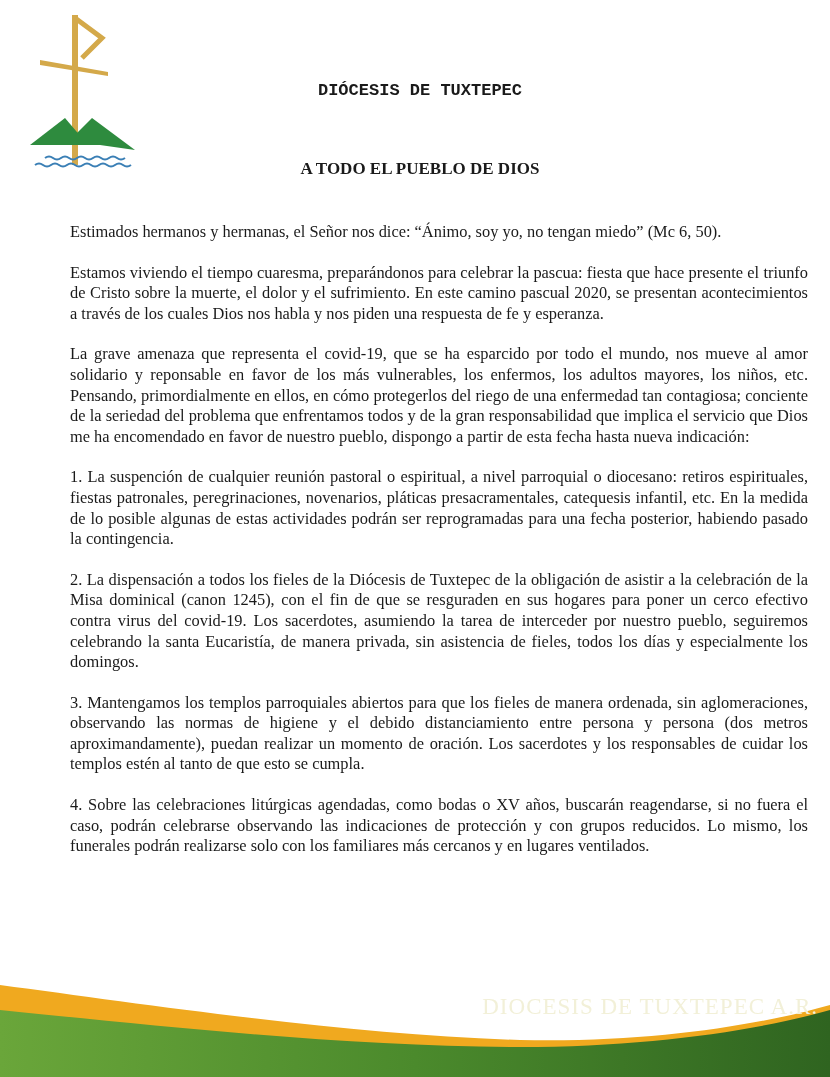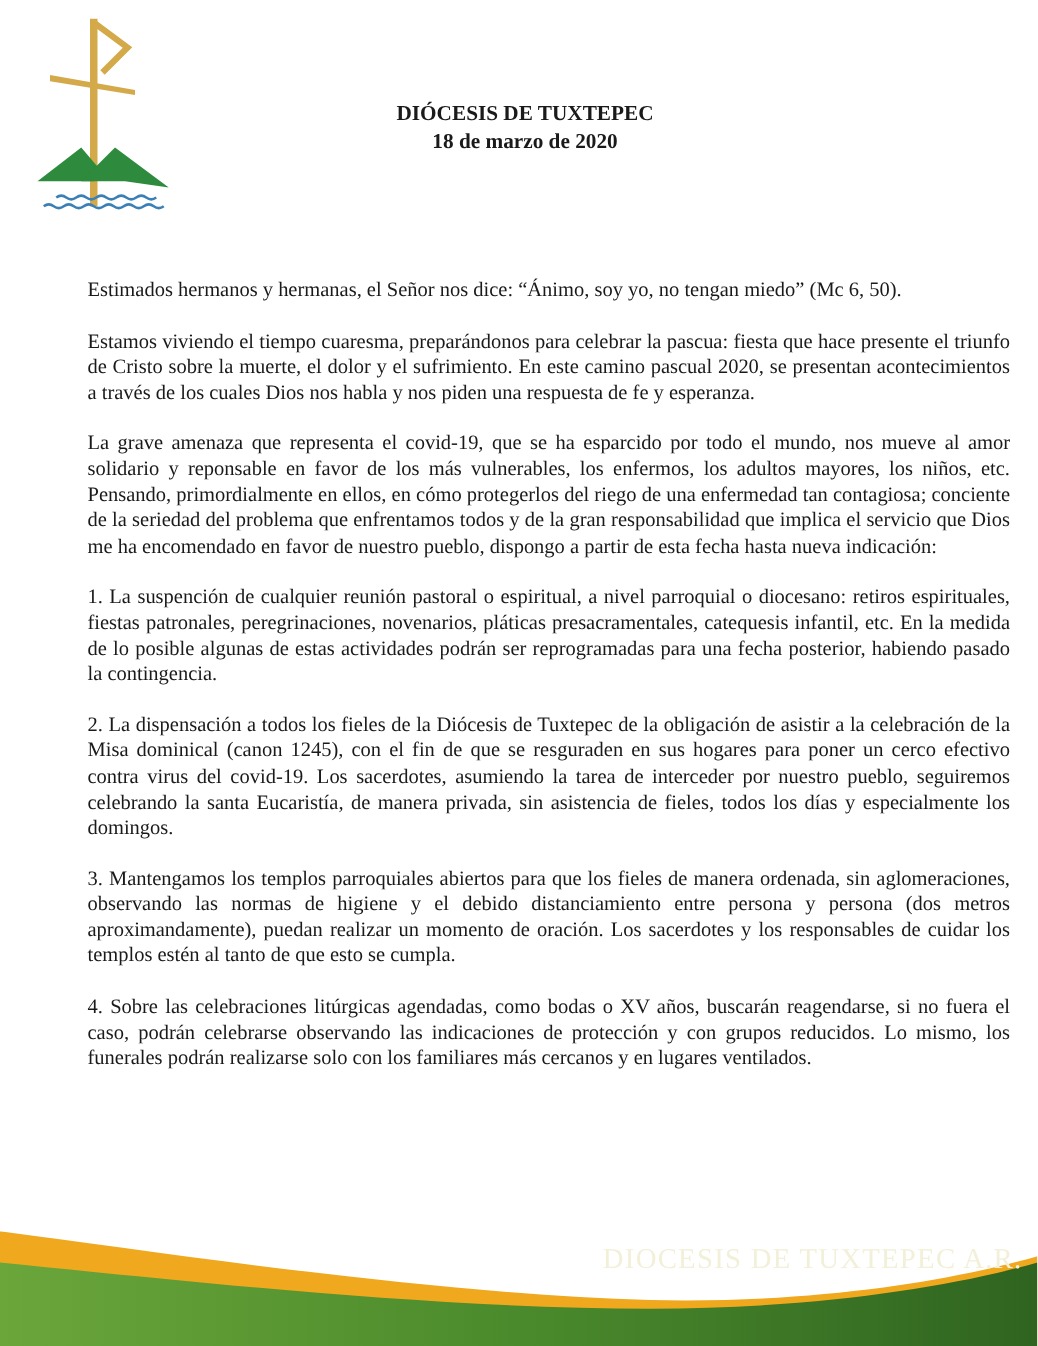--- a/index.html
+++ b/index.html
@@ -1,20 +1,20 @@
 <!DOCTYPE html>
 <html><head>
 <meta charset="utf-8">
 <style>
   html, body { margin:0; padding:0; background:#fff; }
   body { width:830px; height:1077px; position:relative; overflow:hidden;
          font-family:"Liberation Serif", serif; color:#1a1a1a; }
   .logo { position:absolute; left:20px; top:10px; width:140px; height:160px; }
   .header { position:absolute; left:0; width:830px; text-align:center; font-weight:bold; }
-  .h1 { top:80px; left:245px; width:350px; font-size:17px; line-height:22px; }
+  .h1 { top:80px; left:245px; width:350px; font-size:17px; line-height:22px;font-family:Liberation Mono, monospace; }
   .h2 { top:158px; left:210px; width:420px; font-size:17px; line-height:21px; }
   .body { position:absolute; left:70px; width:738px; font-size:16.4px; line-height:20.6px;
           text-align:justify; }
   .body p { margin:0 0 20px 0; }
   .footer { position:absolute; left:0; top:985px; width:830px; height:92px; }
   .footer-title { position:absolute; right:12px; top:994px; font-size:23px; letter-spacing:1px;
                   color:#f2f0d8; font-family:"Liberation Serif", serif; }
 </style>
 </head>
 <body>
@@ -30,24 +30,24 @@
     <polygon points="45,135 72,108 115,140 80,135" fill="#2e8b3e"></polygon>
   </g>
   <g fill="none" stroke="#3a7fb5" stroke-width="2">
     <path d="M25,148 q4,-3 8,0 t8,0 t8,0 t8,0 t8,0 t8,0 t8,0 t8,0 t8,0 t8,0"></path>
     <path d="M15,155 q4,-3 8,0 t8,0 t8,0 t8,0 t8,0 t8,0 t8,0 t8,0 t8,0 t8,0 t8,0 t8,0"></path>
   </g>
 </svg>
 
 <div class="header h1">
   <div>DIÓCESIS DE TUXTEPEC</div>
-  <div>18 de marzo de 2020</div>
 </div>
 
 <div class="header h2">
+  <div>A TODO EL PUEBLO DE DIOS</div>
 </div>
 
 <div class="body" style="top:222px;">
   <p>Estimados hermanos y hermanas, el Señor nos dice: “Ánimo, soy yo, no tengan miedo” (Mc 6, 50).</p>
   <p>Estamos viviendo el tiempo cuaresma, preparándonos para celebrar la pascua: fiesta que hace presente el triunfo de Cristo sobre la muerte, el dolor y el sufrimiento. En este camino pascual 2020, se presentan acontecimientos a través de los cuales Dios nos habla y nos piden una respuesta de fe y esperanza.</p>
   <p>La grave amenaza que representa el covid-19, que se ha esparcido por todo el mundo, nos mueve al amor solidario y reponsable en favor de los más vulnerables, los enfermos, los adultos mayores, los niños, etc.  Pensando, primordialmente en ellos, en cómo protegerlos del riego de una enfermedad tan contagiosa; conciente de la seriedad del problema que enfrentamos todos y de la gran responsabilidad que implica el servicio que Dios me ha encomendado en favor de nuestro pueblo, dispongo a partir de esta fecha hasta nueva indicación:</p>
   <p>1. La suspención de cualquier reunión pastoral o espiritual, a nivel parroquial o diocesano: retiros espirituales, fiestas patronales, peregrinaciones, novenarios, pláticas presacramentales, catequesis infantil, etc. En la medida de lo posible algunas de estas actividades podrán ser reprogramadas para una fecha posterior, habiendo pasado la contingencia.</p>
   <p>2. La dispensación a todos los fieles de la Diócesis de Tuxtepec de la obligación de asistir a la celebración de la Misa dominical (canon 1245), con el fin de que se resguraden en sus hogares para poner un cerco efectivo contra virus del covid-19. Los sacerdotes, asumiendo la tarea de interceder por nuestro pueblo, seguiremos celebrando la santa Eucaristía, de manera privada, sin asistencia de fieles, todos los días y especialmente los domingos.</p>
   <p>3. Mantengamos los templos parroquiales abiertos para que los fieles de manera ordenada, sin aglomeraciones, observando las normas de higiene y el debido distanciamiento entre persona y persona (dos metros aproximandamente), puedan realizar un momento de oración. Los sacerdotes y los responsables de cuidar los templos estén al tanto de que esto se cumpla.</p>
   <p>4. Sobre las celebraciones litúrgicas agendadas, como bodas o XV años, buscarán reagendarse, si no fuera el caso, podrán celebrarse observando las indicaciones de protección y con grupos reducidos. Lo mismo, los funerales podrán realizarse solo con los familiares más cercanos y en lugares ventilados.</p>

